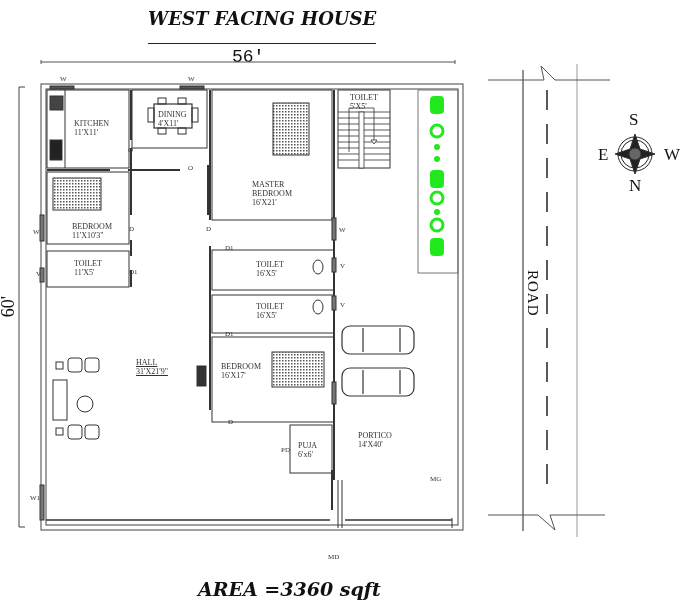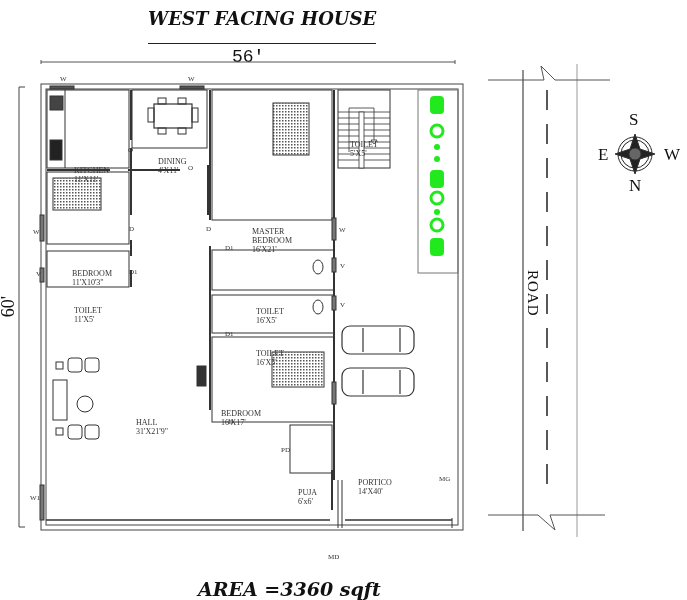--- a/index.html
+++ b/index.html
@@ -2,21 +2,21 @@
 <html><head>
 <meta charset="utf-8">
 <style>
   html, body { margin:0; padding:0; background:#ffffff; }
   body { width:687px; height:600px; position:relative; overflow:hidden; font-family:"Liberation Serif", serif; color:#111; }
   .title { position:absolute; left:148px; top:8px; font-family:"DejaVu Serif", serif; font-style:italic; font-weight:bold; font-size:18px; letter-spacing:0px; border-bottom:1.5px solid #222; padding-bottom:14px; }
   .area { position:absolute; left:198px; top:578px; font-family:"DejaVu Serif", serif; font-style:italic; font-weight:bold; font-size:19px; }
   .dim-top { position:absolute; left:232px; top:47px; font-size:18px; font-family:Liberation Mono, monospace; }
   .dim-left { position:absolute; left:-2px; top:296px; font-size:18px; transform:rotate(-90deg); }
   .plan { position:absolute; left:0; top:0; }
-  .lbl { position:absolute; font-family:"Liberation Serif", serif; font-size:8px; line-height:9px; color:#333; text-align:left; white-space:nowrap;margin-top:47px; }
+  .lbl { position:absolute; font-family:"Liberation Serif", serif; font-size:8px; line-height:9px; color:#333; text-align:left; white-space:nowrap; }
   .mk { position:absolute; font-family:"Liberation Serif", serif; font-size:7px; color:#333; }
   .road { position:absolute; left:541px; top:270px; transform:rotate(90deg); transform-origin:left top; font-size:15px; letter-spacing:1px; }
   .compass-l { position:absolute; font-family:"Liberation Serif", serif; font-size:17px; }
 </style>
 </head>
 <body>
 
 <div class="title">WEST FACING HOUSE</div>
 
 <div class="dim-top">56'</div>
@@ -170,21 +170,21 @@
 </svg>
 
 <div class="lbl" style="left:74px;top:119px;"><span>KITCHEN</span><br><span>11'X11'</span></div>
 <div class="lbl" style="left:158px;top:110px;"><span>DINING</span><br><span>4'X11'</span></div>
 <div class="lbl" style="left:252px;top:180px;width:50px;white-space:normal;"><span>MASTER BEDROOM</span><br><span>16'X21'</span></div>
 <div class="lbl" style="left:350px;top:93px;"><span>TOILET</span><br><span>5'X5'</span></div>
 <div class="lbl" style="left:72px;top:222px;"><span>BEDROOM</span><br><span>11'X10'3"</span></div>
 <div class="lbl" style="left:74px;top:259px;"><span>TOILET</span><br><span>11'X5'</span></div>
 <div class="lbl" style="left:256px;top:260px;"><span>TOILET</span><br><span>16'X5'</span></div>
 <div class="lbl" style="left:256px;top:302px;"><span>TOILET</span><br><span>16'X5'</span></div>
-<div class="lbl" style="left:136px;top:371px;"><span>HALL</span><br><span>31'X21'9"</span></div>
+<div class="lbl" style="left:136px;top:358px;text-decoration:underline;"><span>HALL</span><br><span>31'X21'9"</span></div>
 <div class="lbl" style="left:221px;top:362px;"><span>BEDROOM</span><br><span>16'X17'</span></div>
 <div class="lbl" style="left:298px;top:441px;"><span>PUJA</span><br><span>6'x6'</span></div>
 <div class="lbl" style="left:358px;top:431px;"><span>PORTICO</span><br><span>14'X40'</span></div>
 
 <span class="mk" style="left:60px;top:75px;">W</span>
 <span class="mk" style="left:188px;top:75px;">W</span>
 <span class="mk" style="left:33px;top:228px;">W</span>
 <span class="mk" style="left:36px;top:270px;">V</span>
 <span class="mk" style="left:30px;top:494px;">W1</span>
 <span class="mk" style="left:339px;top:226px;">W</span>
@@ -193,21 +193,21 @@
 <span class="mk" style="left:128px;top:146px;">O</span>
 <span class="mk" style="left:188px;top:164px;">O</span>
 <span class="mk" style="left:129px;top:225px;">D</span>
 <span class="mk" style="left:206px;top:225px;">D</span>
 <span class="mk" style="left:129px;top:268px;">D1</span>
 <span class="mk" style="left:225px;top:244px;">D1</span>
 <span class="mk" style="left:225px;top:330px;">D1</span>
 <span class="mk" style="left:228px;top:418px;">D</span>
 <span class="mk" style="left:281px;top:446px;">PD</span>
 <span class="mk" style="left:328px;top:505px;margin-top:48px;">MD</span>
-<span class="mk" style="left:439px;top:475px;">MG</span>
+<span class="mk" style="left:430px;top:475px;">MG</span>
 
 <div class="road">ROAD</div>
 
 <span class="compass-l" style="left:629px;top:110px;">S</span>
 <span class="compass-l" style="left:629px;top:176px;">N</span>
 <span class="compass-l" style="left:598px;top:145px;">E</span>
 <span class="compass-l" style="left:664px;top:145px;">W</span>
 
 <div class="area">AREA =3360 sqft</div>
 

